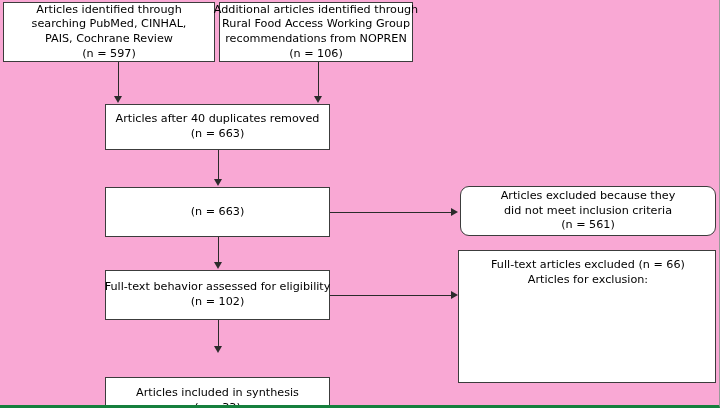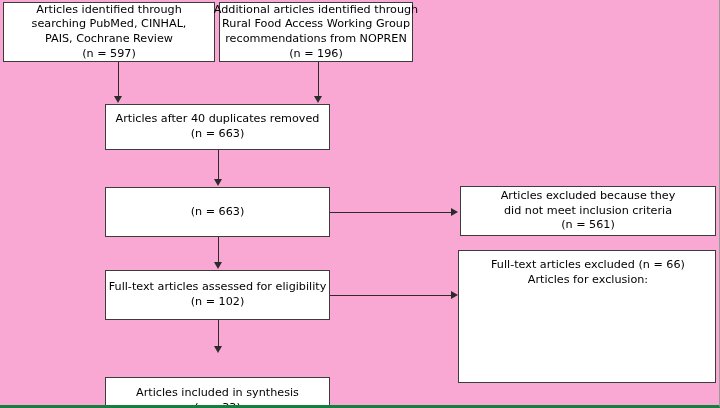--- a/index.html
+++ b/index.html
@@ -96,21 +96,21 @@
     <div class="line">Articles identified through</div>
     <div class="line">searching PubMed, CINHAL,</div>
     <div class="line">PAIS, Cochrane Review</div>
     <div class="line">(n = 597)</div>
   </div>
 
   <div class="box" style="left:219px; top:2px; width:194px; height:60px;">
     <div class="line">Additional articles identified through</div>
     <div class="line">Rural Food Access Working Group</div>
     <div class="line">recommendations from NOPREN</div>
-    <div class="line">(n = 196)</div>
+    <div class="line">(n = 106)</div>
   </div>
 
   <div class="vline" style="left:118px; top:62px; height:35px;"></div>
   <div class="arrow-down" style="left:114px; top:96px;"></div>
 
   <div class="vline" style="left:318px; top:62px; height:35px;"></div>
   <div class="arrow-down" style="left:314px; top:96px;"></div>
 
   <div class="box" style="left:105px; top:104px; width:225px; height:46px;">
     <div class="line">Articles after 40 duplicates removed</div>
@@ -120,31 +120,31 @@
   <div class="vline" style="left:218px; top:150px; height:30px;"></div>
   <div class="arrow-down" style="left:214px; top:179px;"></div>
 
   <div class="box" style="left:105px; top:187px; width:225px; height:50px;">
     <div class="line">(n = 663)</div>
   </div>
 
   <div class="hline" style="left:330px; top:212px; width:121px;"></div>
   <div class="arrow-right" style="left:451px; top:208px;"></div>
 
-  <div class="box" style="left:460px; top:186px; width:256px; height:50px;">
+  <div class="box" style="left:460px; top:186px; width:256px; height:50px;border-radius:9px;">
     <div class="line">Articles excluded because they</div>
     <div class="line">did not meet inclusion criteria</div>
     <div class="line">(n = 561)</div>
   </div>
 
   <div class="vline" style="left:218px; top:237px; height:26px;"></div>
   <div class="arrow-down" style="left:214px; top:262px;"></div>
 
   <div class="box" style="left:105px; top:270px; width:225px; height:50px;">
-    <div class="line">Full-text articles assessed for eligibility</div>
+    <div class="line">Full-text behavior assessed for eligibility</div>
     <div class="line">(n = 102)</div>
   </div>
 
   <div class="hline" style="left:330px; top:295px; width:121px;"></div>
   <div class="arrow-right" style="left:451px; top:291px;"></div>
 
   <div class="box left-align" style="left:458px; top:250px; width:258px; height:133px;">
     <div>Full-text articles excluded (n = 66)</div>
     <div>Articles for exclusion:</div>
   </div>

